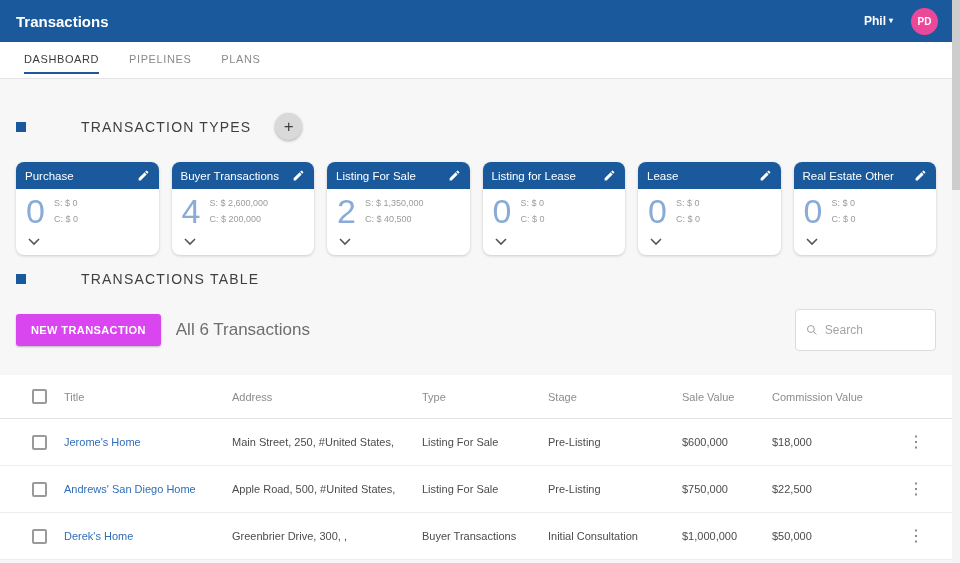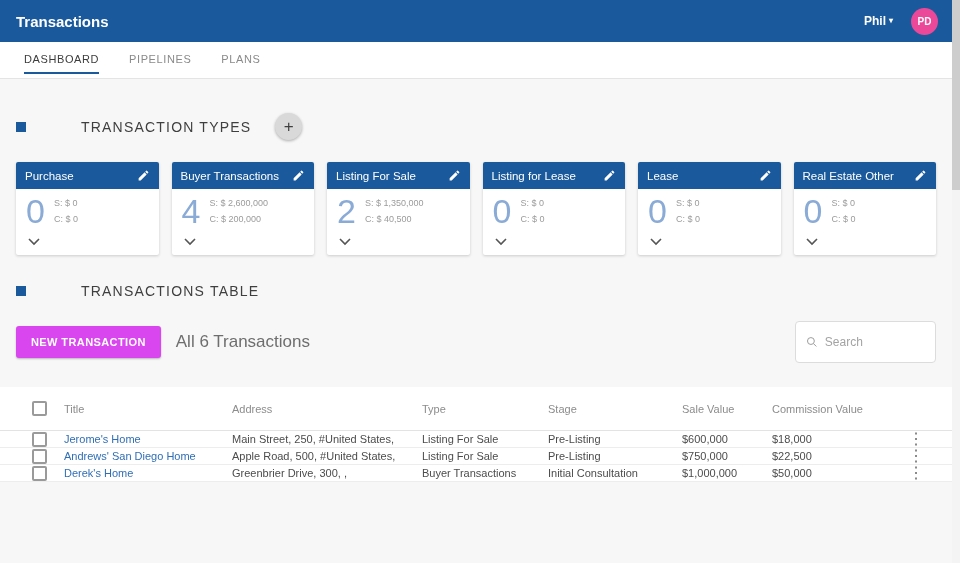--- a/index.html
+++ b/index.html
@@ -33,50 +33,50 @@
   .section-head { display: flex; align-items: center; gap: 11px; padding: 0 16px; }
   .bullet { width: 10px; height: 10px; background: #1a5a9c; flex: 0 0 auto; }
   .section-title { font-size: 14px; font-weight: 400; letter-spacing: 1.2px; color: #3f3f3f; margin-left: 44px; }
   .head-types { padding-top: 34px; }
   .add-btn { width: 27px; height: 27px; border-radius: 50%; border: none; background: #d9d9d9;
              box-shadow: 0 1px 3px rgba(0,0,0,.3); font-size: 17px; color: #3f3f3f;
              display: flex; align-items: center; justify-content: center; margin-left: 13px; cursor: pointer; }
 
   
   .cards { display: flex; gap: 13px; padding: 0 16px; margin-top: 22px; }
-  .card { flex: 1 1 0; background: #fff; box-shadow: 0 1px 3px rgba(0,0,0,.18); border-radius: 2px; overflow: hidden; }
+  .card { flex: 1 1 0; background: #fff; box-shadow: 0 1px 3px rgba(0,0,0,.18); border-radius: 8px; overflow: hidden; }
   .card-head { background: #1a5a9c; color: #fff; display: flex; justify-content: space-between; align-items: center;
                padding: 7px 9px; font-size: 11.5px; }
   .edit-btn { background: none; border: none; cursor: pointer; display: flex; padding: 0; }
   .card-body { padding: 3px 10px 8px; }
   .stats-row { display: flex; align-items: center; gap: 9px; }
   .count { font-size: 34px; font-weight: 300; color: #8aabd6; }
   .sc { font-size: 9px; color: #9b9b9b; line-height: 1.7; white-space: nowrap; }
   .chev-btn { background: none; border: none; cursor: pointer; display: flex; padding: 0; margin: 7px 0 1px 2px; }
 
   
-  .head-table { padding-top: 28px; }
+  .head-table { padding-top: 16px; }
   .toolbar { display: flex; align-items: center; padding: 0 16px; margin-top: 22px; }
   .new-btn { background: #d946ef; color: #fff; border: none; border-radius: 3px; padding: 10px 15px;
              font-size: 11px; font-weight: bold; letter-spacing: .4px; box-shadow: 0 1px 2px rgba(0,0,0,.25); cursor: pointer; }
   .count-text { font-size: 17px; color: #6e6e6e; margin-left: 15px; }
   .search-box { margin-left: auto; display: flex; align-items: center; gap: 7px; background: #fff;
                 border: 1px solid #dcdcdc; border-radius: 4px; padding: 13px 10px; width: 141px; }
   .search-box input { border: none; outline: none; font-size: 12px; width: 100%; color: #444; background: transparent; }
   .search-box input::placeholder { color: #a3a3a3; }
 
   
   .table-wrap { margin-top: 24px; background: #fff; }
   table { width: 100%; border-collapse: collapse; table-layout: fixed; }
   col.c-check { width: 56px; } col.c-title { width: 168px; } col.c-addr { width: 190px; }
   col.c-type { width: 126px; } col.c-stage { width: 134px; } col.c-sale { width: 90px; }
   col.c-comm { width: 132px; } col.c-menu { width: 56px; }
   th { font-size: 11px; font-weight: 400; color: #8c8c8c; text-align: left; padding: 14px 8px;
        border-bottom: 1px solid #e3e3e3; background: #fff; }
-  td { font-size: 11px; color: #4c4c4c; text-align: left; padding: 0 8px; border-bottom: 1px solid #ededed; background: #fff; }
+  td { font-size: 11px; color: #4c4c4c; text-align: left; padding: 15px 8px; border-bottom: 1px solid #ededed; background: #fff; }
   th:first-child, td:first-child { padding-left: 32px; }
   .row-link { color: #2f6eb6; text-decoration: none; cursor: pointer; }
   input[type="checkbox"] { appearance: none; -webkit-appearance: none; width: 15px; height: 15px;
        border: 2px solid #9a9a9a; border-radius: 2px; background: #fff; cursor: pointer; display: block; }
   .kebab-btn { background: none; border: none; font-size: 16px; color: #757575; cursor: pointer; line-height: 1; padding: 0 4px; }
 </style>
 </head>
 <body>
 
 <div class="page">

